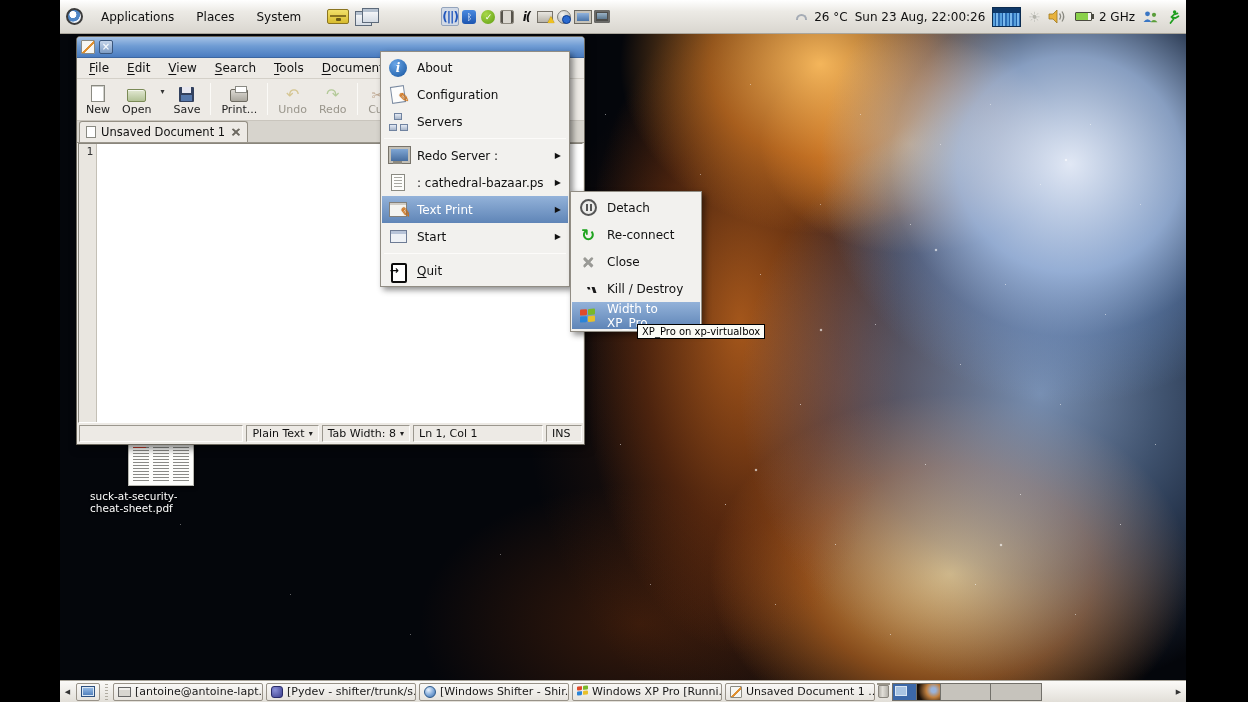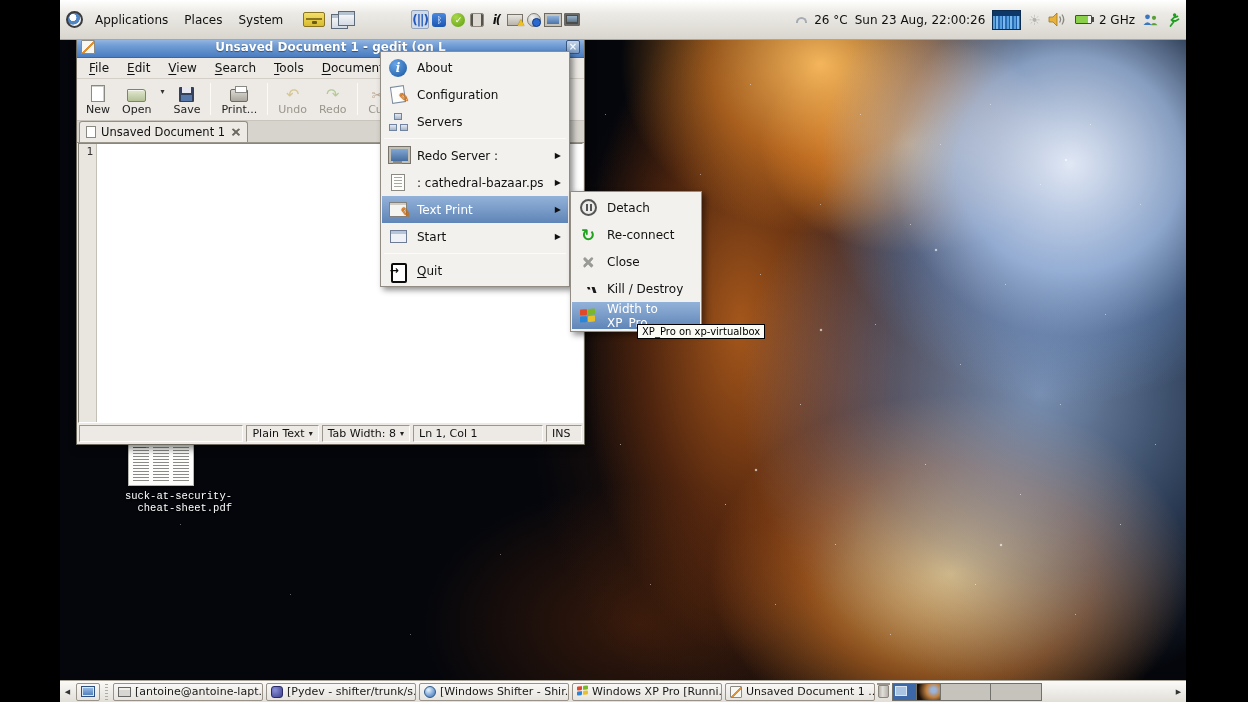--- a/index.html
+++ b/index.html
@@ -2,23 +2,23 @@
 <html><head>
 <meta charset="utf-8">
 <style>
   * { margin:0; padding:0; box-sizing:border-box; }
   html,body { width:1248px; height:702px; background:#000; overflow:hidden;
               font-family:"DejaVu Sans","Liberation Sans",sans-serif; }
   .stage { position:absolute; left:0; top:0; width:1248px; height:702px; background:#000; }
   .screen { position:absolute; left:60px; top:0; width:1126px; height:702px; }
 
   
-  .panel-top { position:absolute; left:0; top:0; right:0; height:40px;
+  .panel-top { position:absolute; left:0; top:0; right:0; height:34px;
     background:linear-gradient(#ffffff,#eceae5 35%,#d9d6cf);
-    border-bottom:1px solid #aaa69c; display:flex; align-items:center; gap:0;
+    border-bottom:1px solid #aaa69c; display:flex; align-items:center; gap:6px;
     font-size:12px; color:#101010; z-index:30; }
   .gnome-logo { width:17px; height:17px; margin:0 4px 0 6px; border-radius:50%;
     background:radial-gradient(circle at 38% 35%, #fff 28%, #4f86c6 32% 58%, #eef3fa 62%);
     border:2px solid #3c3c3c; }
   .pmenu { padding:3px 8px; }
   .launchers { display:flex; align-items:center; gap:6px; margin-left:12px; }
   .ic-cabinet { width:22px; height:15px; background:linear-gradient(#f2e06a,#d8bc2e);
     border:1px solid #8a7420; border-radius:2px; position:relative; }
   .ic-cabinet::before { content:""; position:absolute; left:2px; right:2px; top:5px;
     height:2px; background:#8a7420; }
@@ -87,21 +87,21 @@
       880px 120px rgba(255,255,255,.6),900px 340px rgba(255,255,255,.7),915px 560px rgba(255,255,255,.8),
       930px 80px rgba(255,255,255,.6),945px 260px rgba(255,255,255,.7),960px 470px rgba(255,255,255,.8),
       980px 160px rgba(255,255,255,.6),1000px 380px rgba(255,255,255,.7),1015px 590px rgba(255,255,255,.7),
       1030px 100px rgba(255,255,255,.7),1045px 290px rgba(255,255,255,.7),1060px 500px rgba(255,255,255,.8),
       1080px 180px rgba(255,255,255,.6),1095px 420px rgba(255,255,255,.7),120px 500px rgba(255,255,255,.5),
       230px 570px rgba(255,255,255,.5),350px 610px rgba(255,255,255,.5),440px 530px rgba(255,255,255,.5); }
   .stars-bright { width:2px; height:2px; background:#fff;
     box-shadow:695px 445px 1px #fff,760px 305px 1px #fff,875px 225px 1px #fff,940px 520px 1px #fff,1005px 135px 1px #fff; }
 
   
-  .desktop-icon { position:absolute; left:30px; top:418px; width:142px; text-align:right; z-index:2;font-family:Liberation Mono, monospace; }
+  .desktop-icon { position:absolute; left:30px; top:418px; width:142px; text-align:left; z-index:2; }
   .pdf-thumb { width:66px; height:44px; margin:0 auto; background:#fdfdfb; border:1px solid #b8b8b2;
     box-shadow:1px 2px 3px rgba(0,0,0,.6); display:flex; gap:4px; padding:4px 4px; }
   .pdf-col { flex:1; background:repeating-linear-gradient(#8a8a86 0 1px, rgba(0,0,0,0) 1px 3px); position:relative; }
   .pdf-col:first-child::before { content:""; position:absolute; left:0; top:0; width:80%; height:1px; background:#c03a2a; }
   .pdf-label { margin-top:4px; font-size:10.5px; line-height:12px; color:#fff; text-shadow:0 1px 2px #000; }
 
   
   .gedit { position:absolute; left:16px; top:12px; width:509px; height:409px;
     background:#edeae5; border:1px solid #6e6a60; border-radius:4px 4px 0 0;
     box-shadow:2px 3px 8px rgba(0,0,0,.55); z-index:5; display:flex; flex-direction:column; }
@@ -337,21 +337,20 @@
         </div>
         <div class="pdf-label">
           <div>suck-at-security-</div>
           <div>cheat-sheet.pdf</div>
         </div>
       </div>
 
       <div class="gedit">
         <div class="titlebar">
           <span class="ic-gedit"></span>
-          <span class="title">Unsaved Document 1 - gedit (on L</span>
           <span class="winbtn">×</span>
         </div>
         <div class="menubar">
           <span><u>F</u>ile</span>
           <span><u>E</u>dit</span>
           <span><u>V</u>iew</span>
           <span><u>S</u>earch</span>
           <span><u>T</u>ools</span>
           <span><u>D</u>ocuments</span>
           <span><u>H</u>elp</span>

